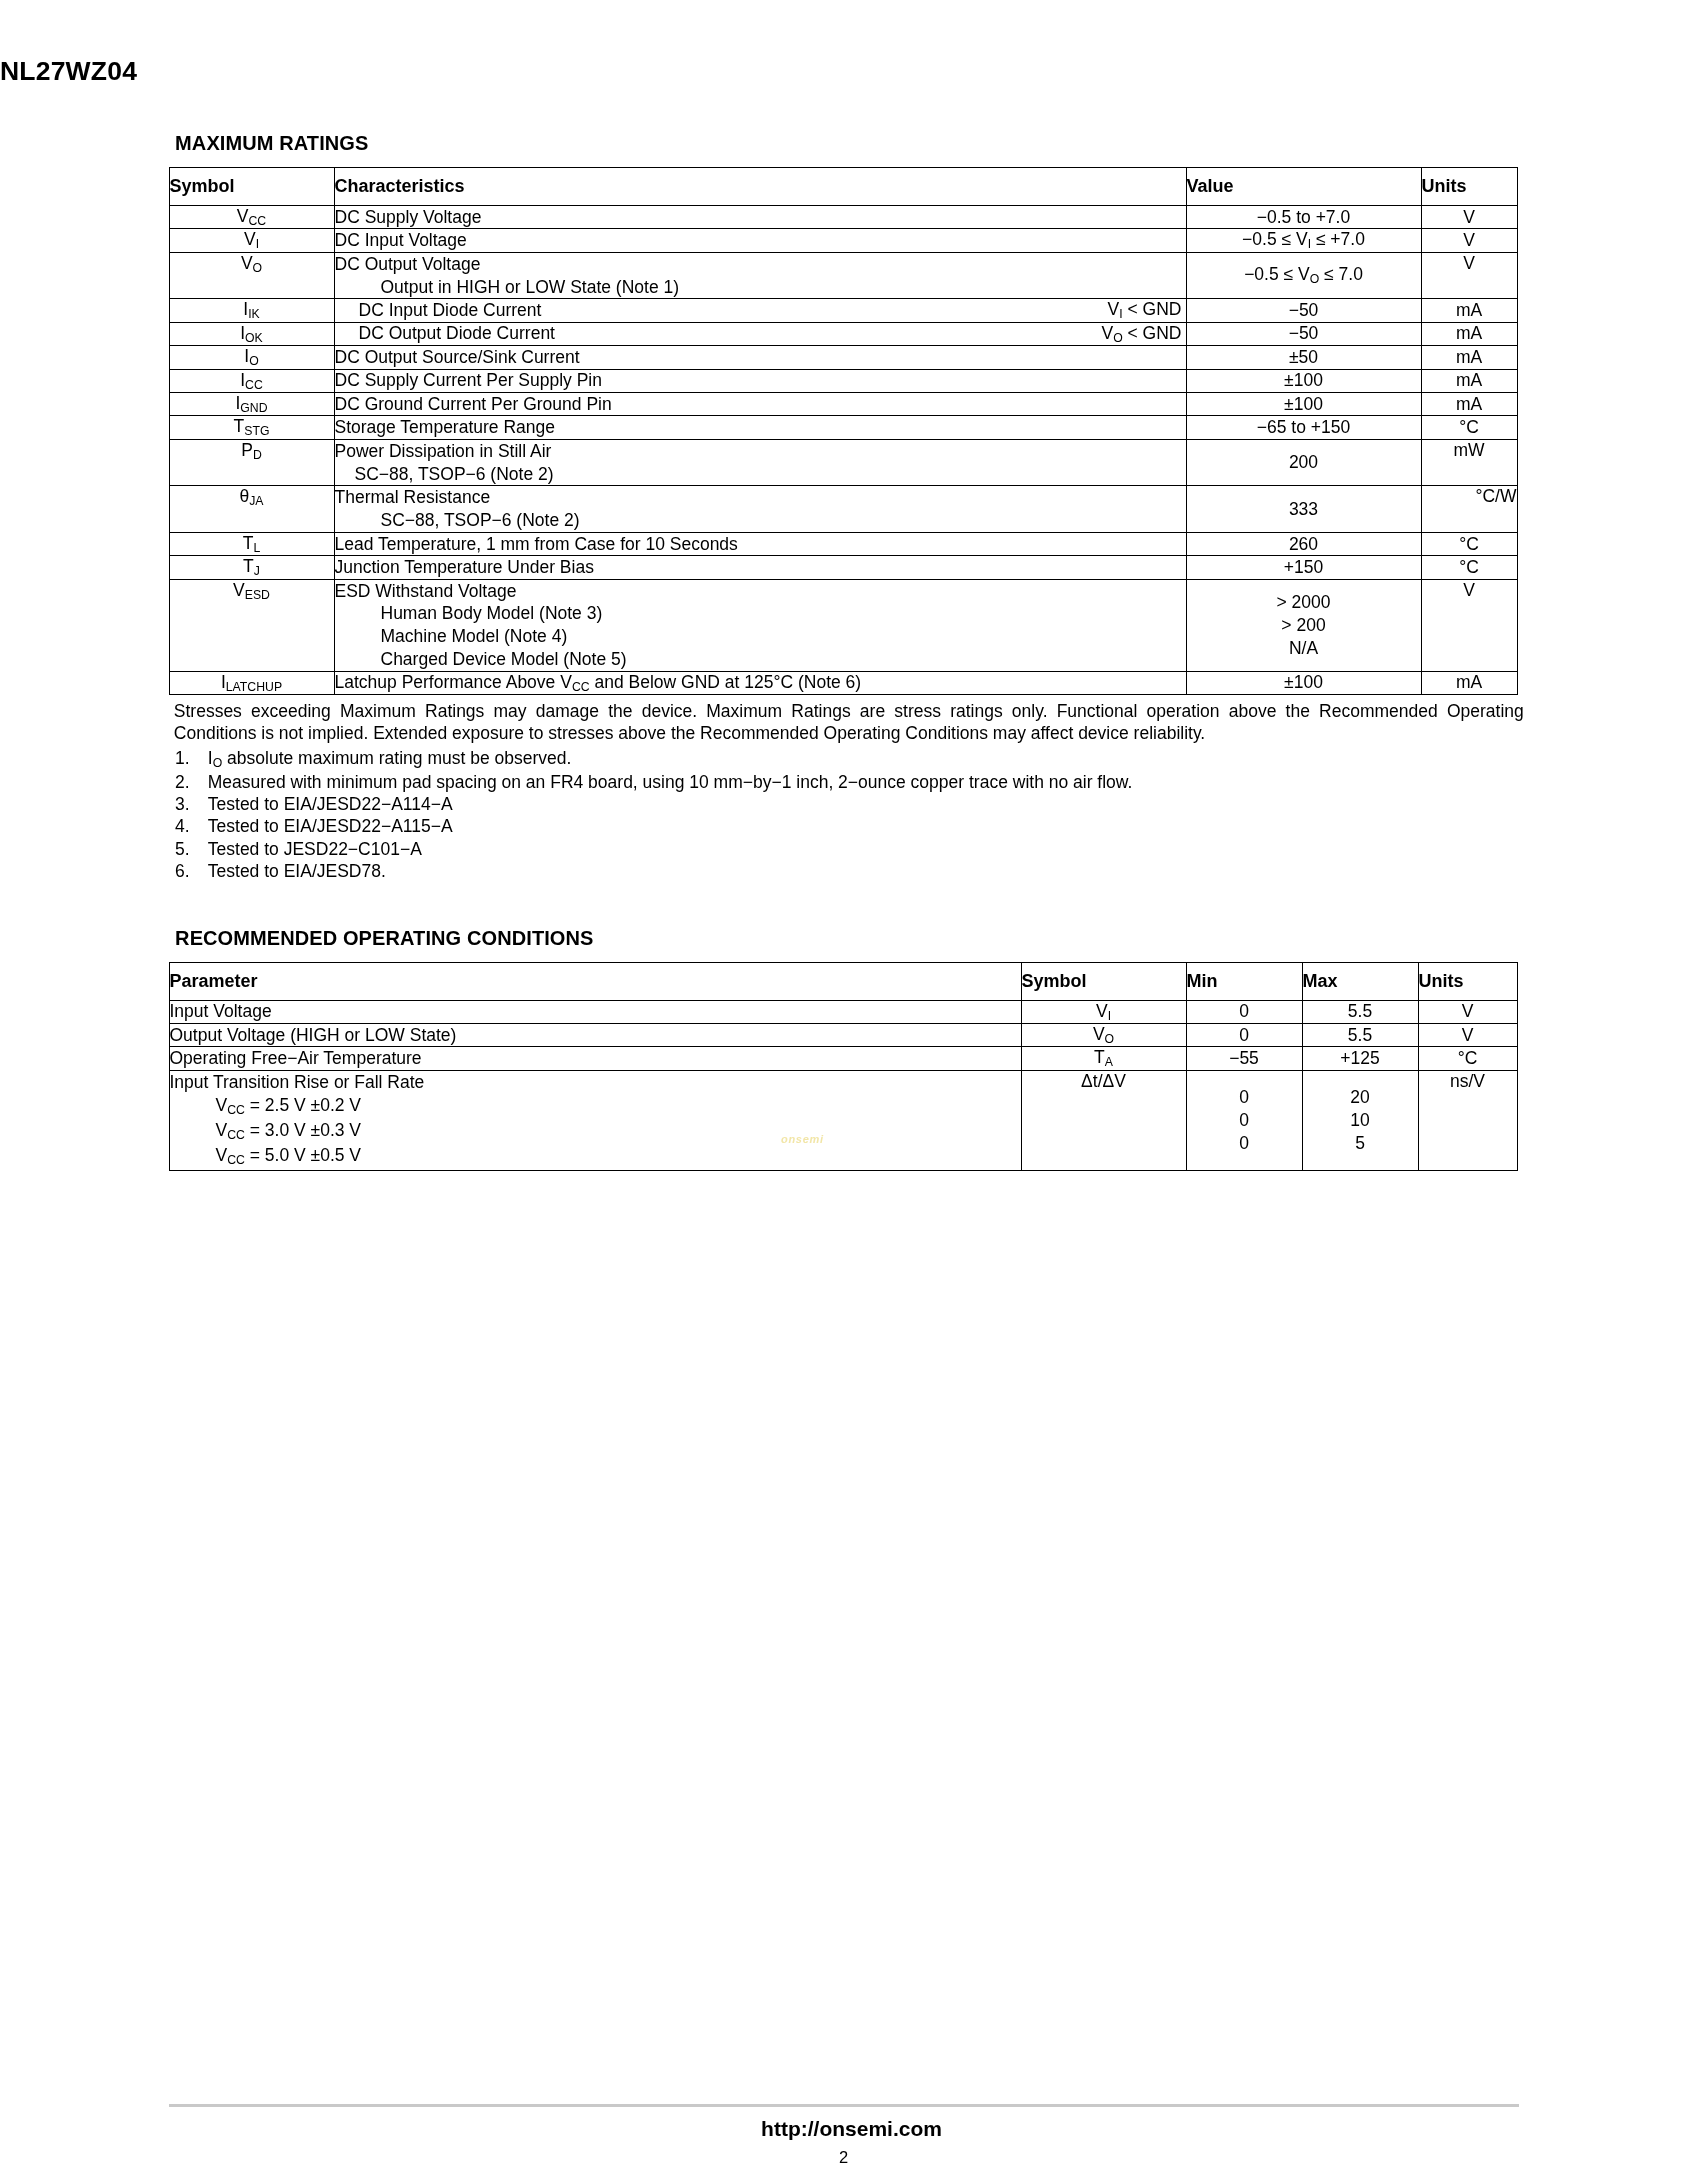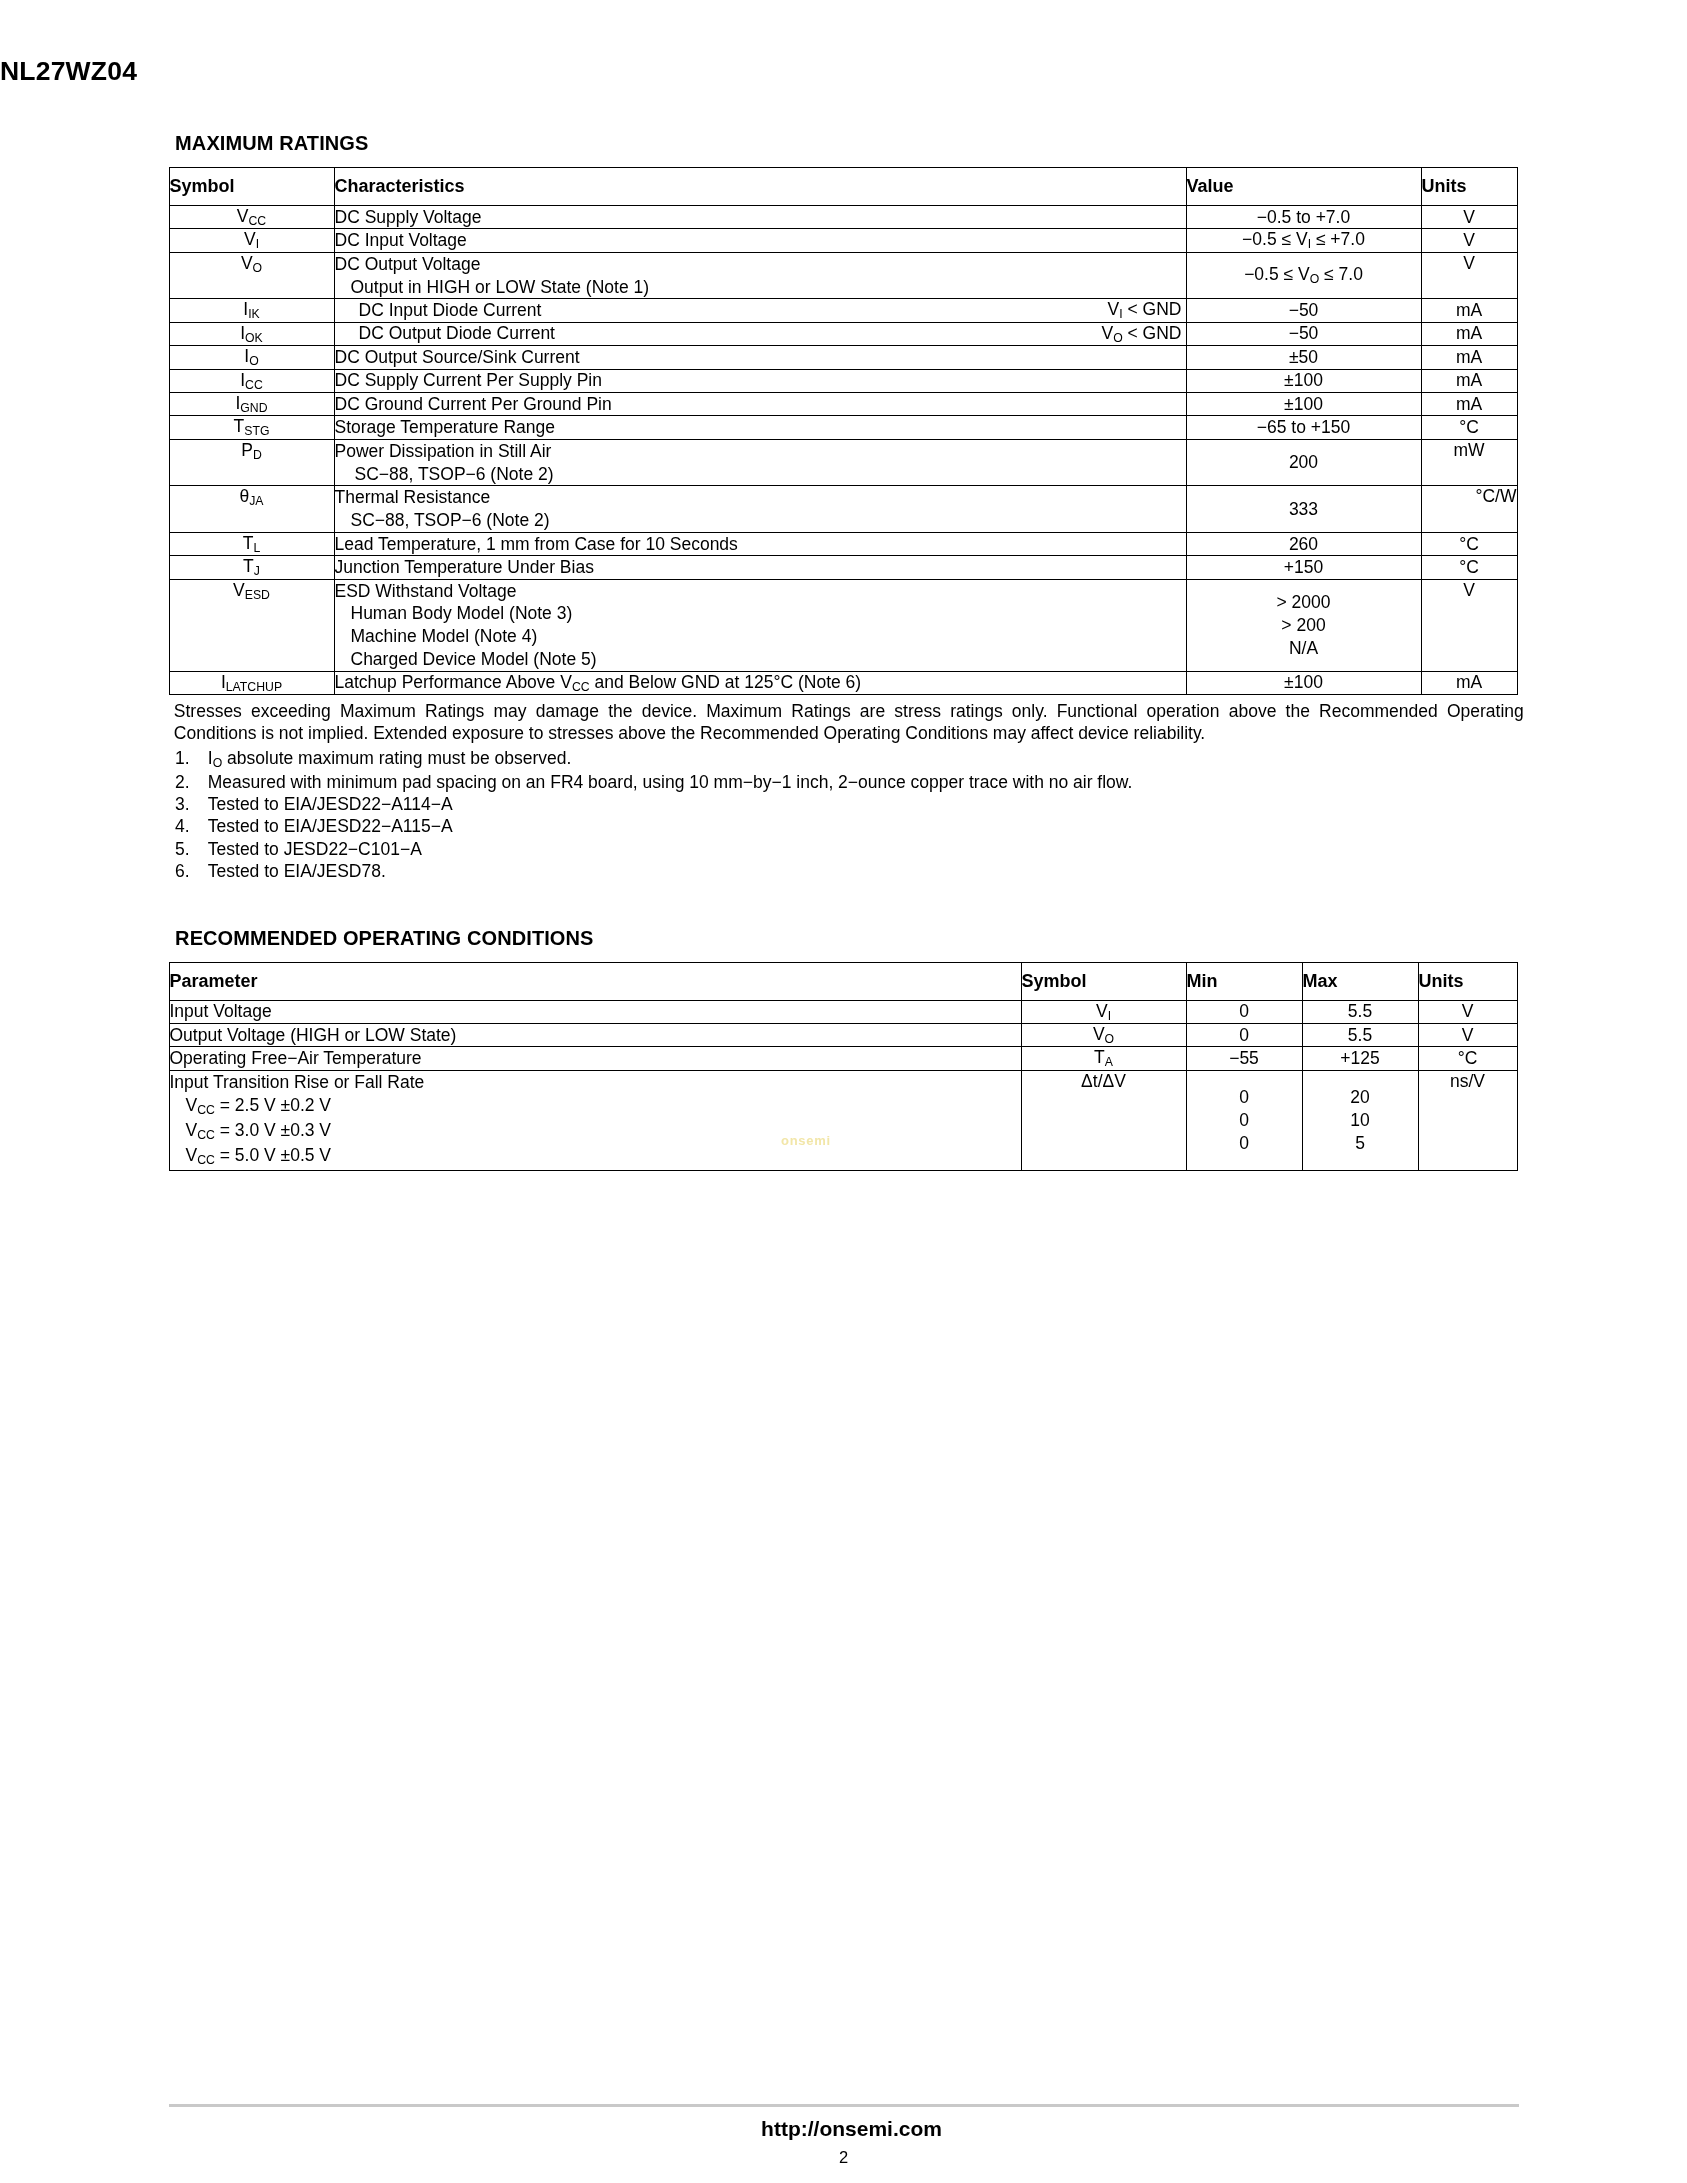--- a/index.html
+++ b/index.html
@@ -50,41 +50,42 @@
   table.spec th {
     font-weight:bold;
     text-align:left;
     height:37px;
     font-size:18px;
   }
   .cellpad { padding:6.6px 9.3px; }
   .c-center { text-align:center; }
   .c-left { text-align:left; }
   sub { font-size:0.70em; vertical-align:-0.28em; }
-  .indent1 { padding-left:16px; display:block; }
+  .indent1 { padding-left:46px; display:block; }
   .rowbox { display:flex; align-items:center; justify-content:space-between;padding-left:24px; }
   .rowbox .cond { padding-right:4px; white-space:nowrap; }
   .notes {
     font-size:17.5px;
     line-height:1.26;
     margin:5.3px 0 0 5.3px;
     width:1350px;
   }
   .notes p { margin:0; text-align:justify; }
   .notes ol { margin:2px 0 0 0; padding:0; list-style:none; }
   .notes ol li { margin:0; padding:0 0 0 34px; position:relative; }
   .notes ol li .num { position:absolute; left:1.3px; }
   .watermark {
     position:absolute;
     left:781px;
     top:1077px;
-    font-size:13px;
+    font-size:11px;
     color:#f2e6a8;
     letter-spacing:0.7px;
     font-weight:bold;
+    font-style:italic;
   }
   .footer-rule {
     position:absolute;
     left:169px;
     top:2048px;
     width:1350px;
     height:2.6px;
     background:#c9c9c9;
   }
   .footer-url {

